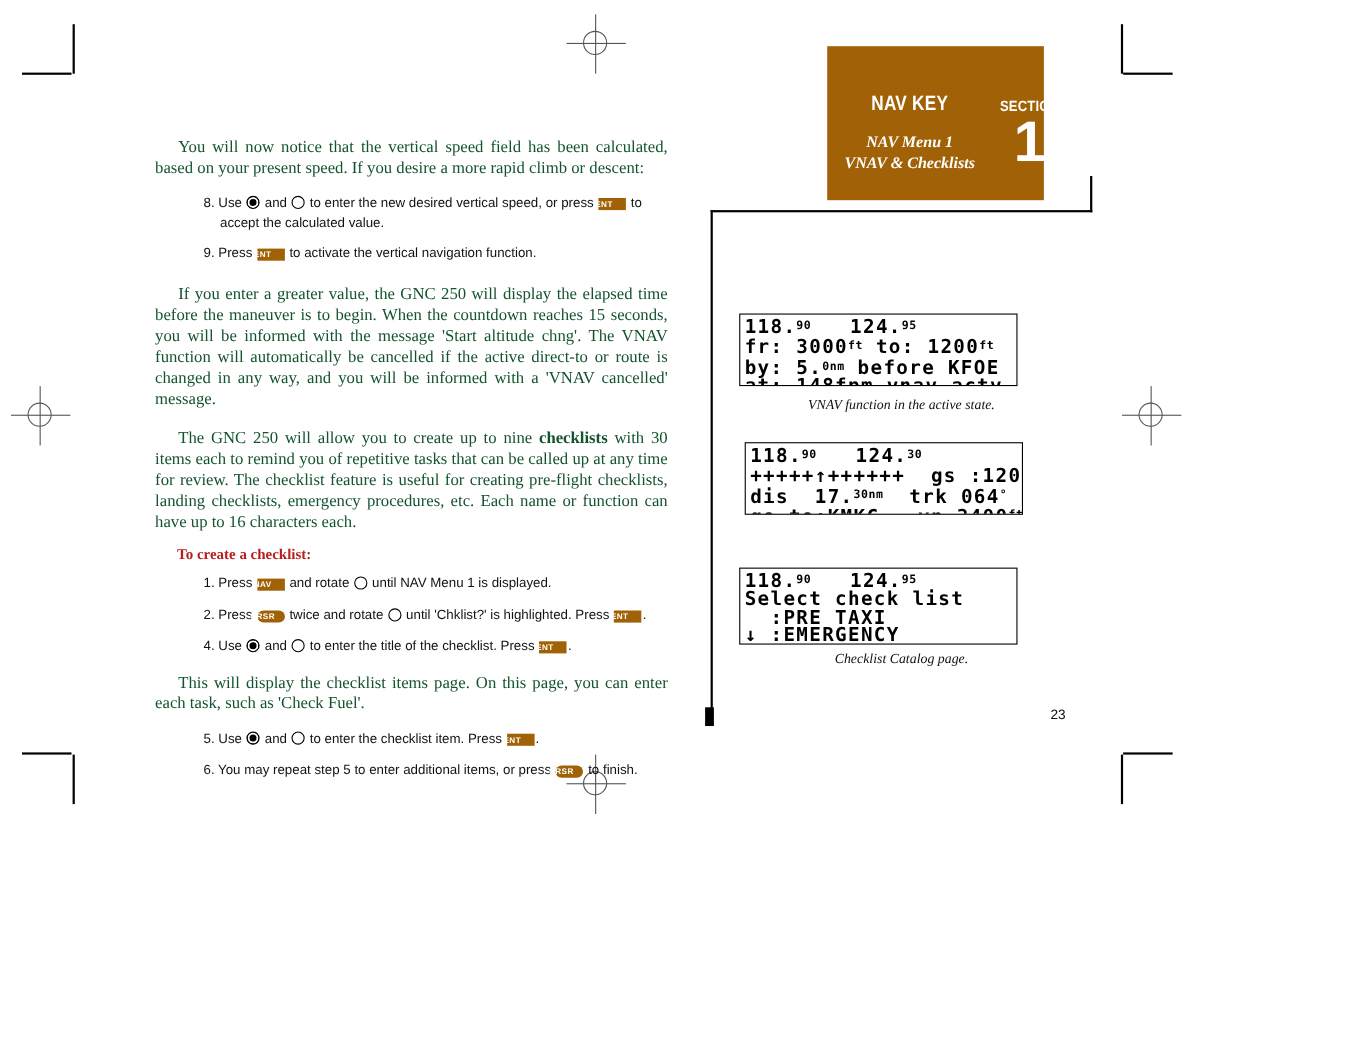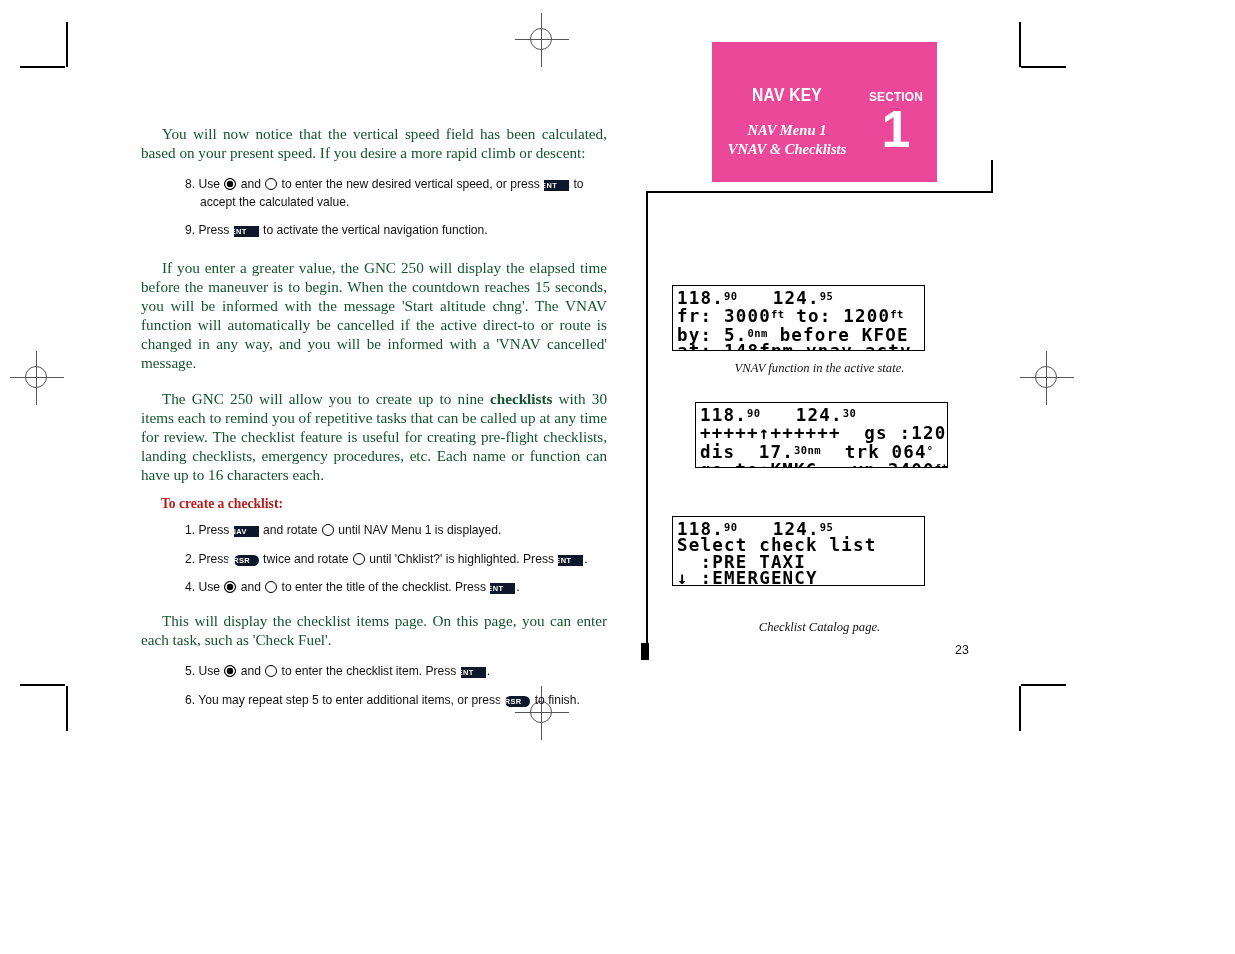--- a/index.html
+++ b/index.html
@@ -102,21 +102,21 @@
     box-sizing: border-box;
     vertical-align: -2px;
     margin: 0 1px;
   }
   .knob.inner { background: #000; box-shadow: inset 0 0 0 1.8px #fff; }
   .knob.outer { background: transparent; }
 
   
   .key {
     display: inline-block;
-    background: #0f172a;
+    background: #a16207;
     color: #fff;
     font-family: "Liberation Sans", sans-serif;
     font-weight: bold;
     font-size: 7.4px;
     letter-spacing: 0.4px;
     line-height: 11px;
     padding: 0 4px;
     height: 11px;
     vertical-align: 0px;
     margin: 0 1px;
@@ -141,23 +141,23 @@
   }
   .right-rule-h2 {
     position: absolute;
     left: 991px; top: 160px;
     width: 1.6px; height: 33px;
     background: #000;
   }
 
   .header-box {
     position: absolute;
-    left: 712px; top: 42px;
-    width: 225px; height: 140px;
-    background: #ec4899;
+    left: 752px; top: 42px;
+    width: 197px; height: 140px;
+    background: #a16207;
     z-index: 5;
   }
   .header-title {
     position: absolute;
     left: 0; top: 42px;
     width: 150px;
     text-align: center;
     color: #fff;
     font-family: "Liberation Sans", sans-serif;
     font-weight: bold;
@@ -380,31 +380,31 @@
   </div>
 
   <div class="screen" style="left:672px;top:285px;width:253px;height:66px;">
     <div class="scr-line"><span>118.</span><span class="sup">90</span><span>   124.</span><span class="sup">95</span></div>
     <div class="scr-line"><span>fr: 3000</span><span class="sup">ft</span><span> to: 1200</span><span class="sup">ft</span></div>
     <div class="scr-line"><span>by: 5.</span><span class="sup">0nm</span><span> before KFOE</span></div>
     <div class="scr-line">at: 148fpm vnav actv</div>
   </div>
   <div class="caption" style="left:646px;top:361px;">VNAV function in the active state.</div>
 
-  <div class="screen" style="left:695px;top:402px;width:253px;height:66px;">
+  <div class="screen" style="left:677px;top:402px;width:253px;height:66px;">
     <div class="scr-line"><span>118.</span><span class="sup">90</span><span>   124.</span><span class="sup">30</span></div>
     <div class="scr-line"><span>+++++↑++++++  gs :120</span><span class="sup">kt</span></div>
     <div class="scr-line"><span>dis  17.</span><span class="sup">30nm</span><span>  trk 064</span><span class="sup">°</span></div>
     <div class="scr-line"><span>go to:KMKC   vn 3400</span><span class="sup">ft</span></div>
   </div>
 
   <div class="screen" style="left:672px;top:516px;width:253px;height:70px;">
     <div class="scr-line"><span>118.</span><span class="sup">90</span><span>   124.</span><span class="sup">95</span></div>
     <div class="scr-line">Select check list</div>
     <div class="scr-line">  :PRE TAXI</div>
     <div class="scr-line">↓ :EMERGENCY</div>
   </div>
-  <div class="caption" style="left:646px;top:620px;text-align:center;">Checklist Catalog page.</div>
+  <div class="caption" style="left:646px;top:592px;text-align:center;">Checklist Catalog page.</div>
 
   <div class="footer-mark"></div>
   <div class="page-number">23</div>
 
 </div>
 
 </body></html>

